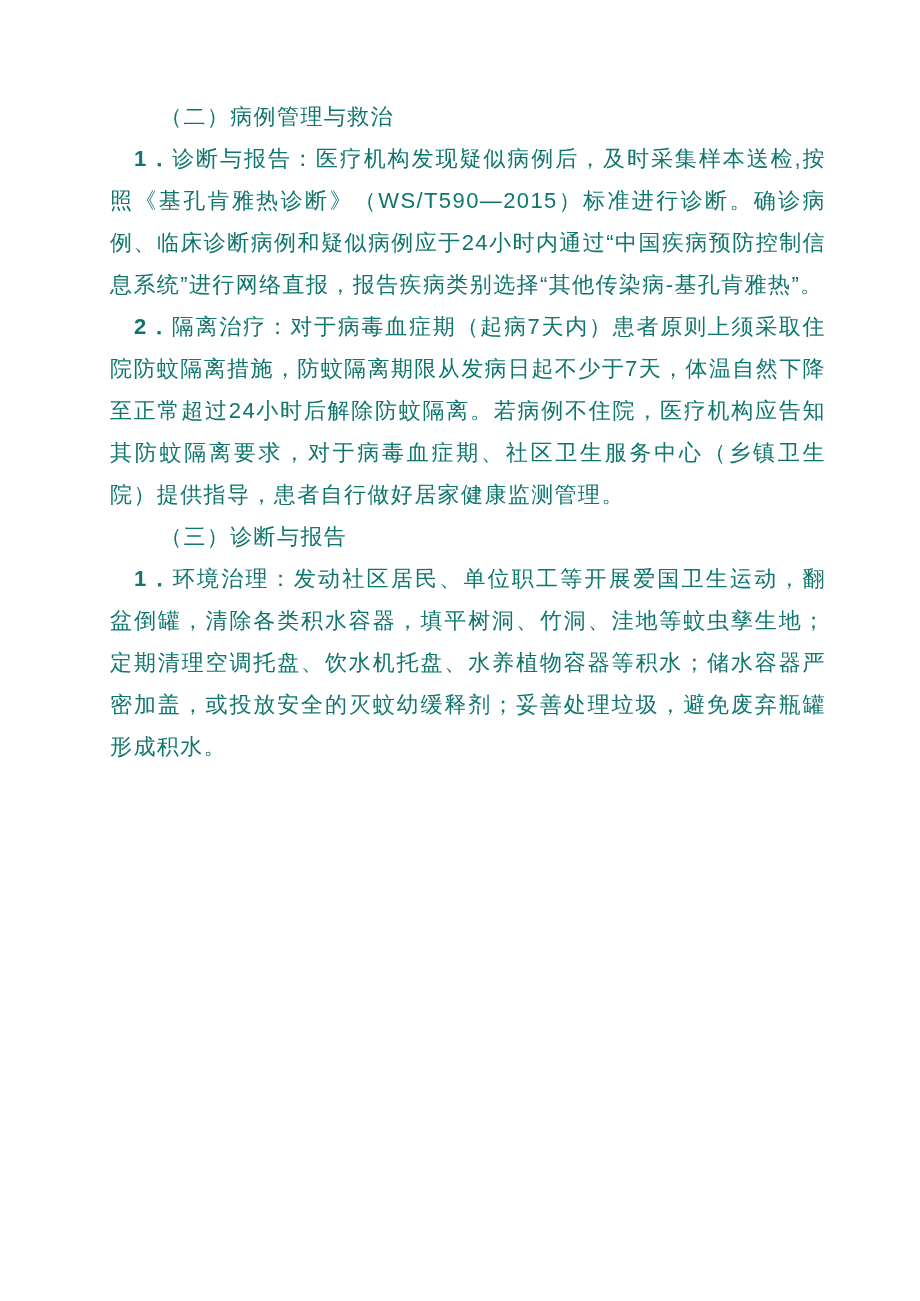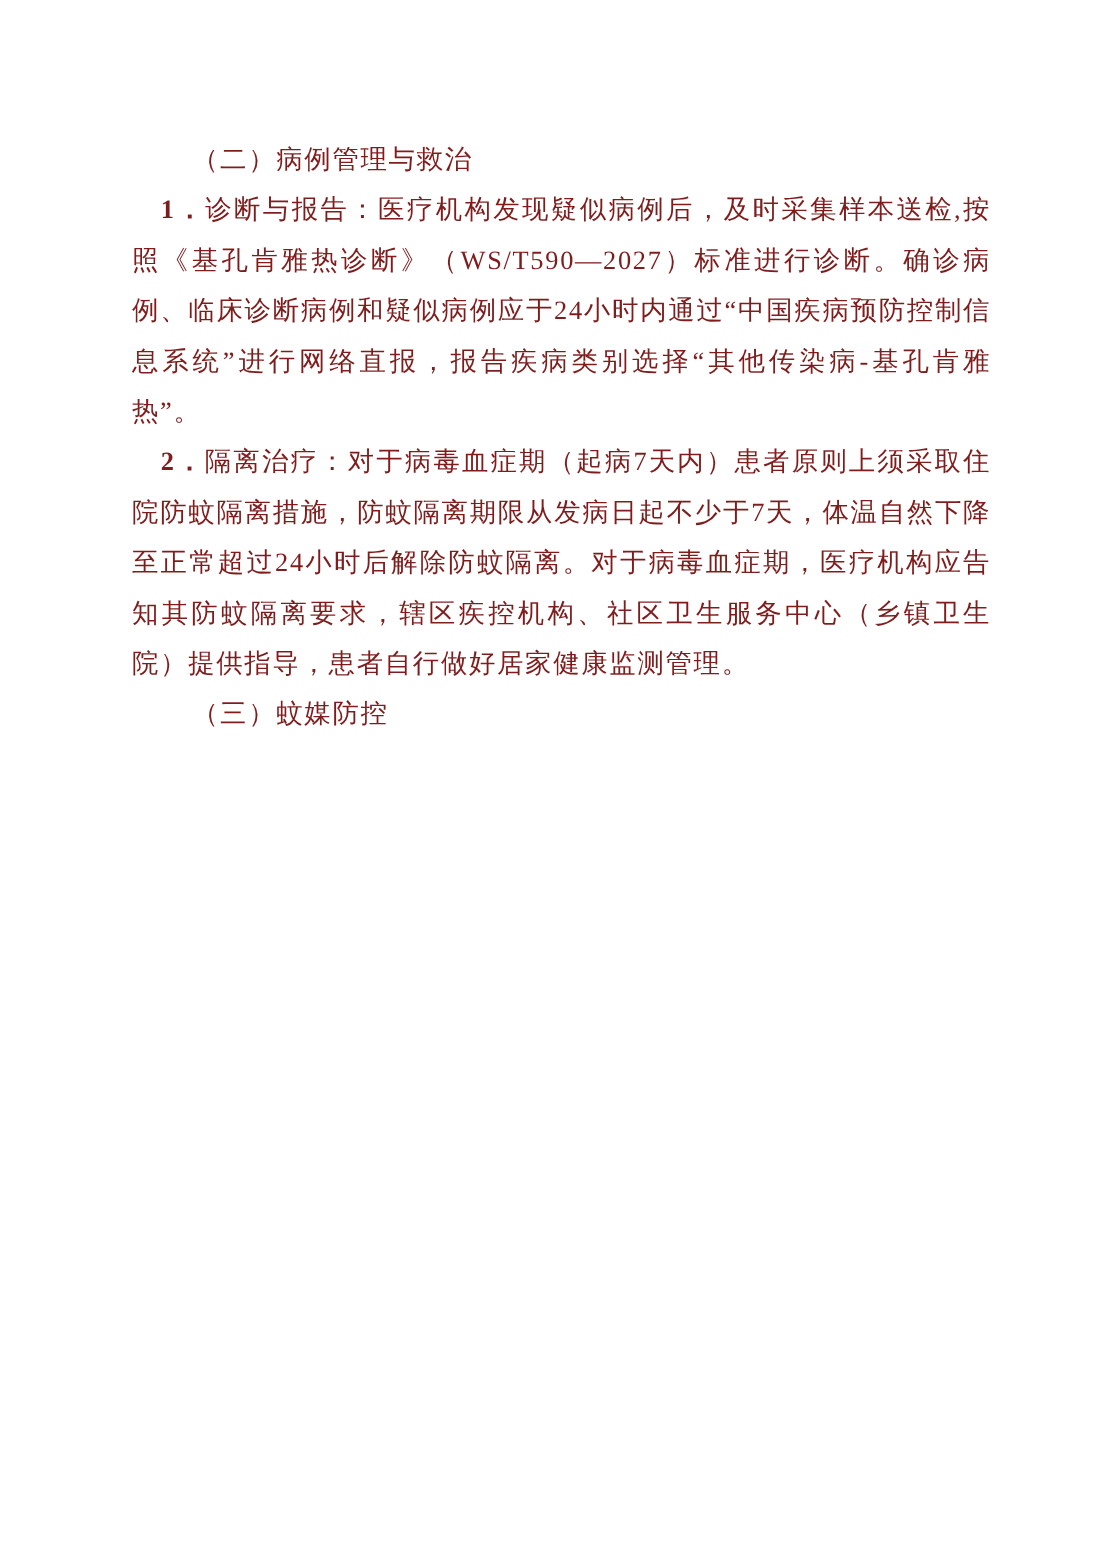--- a/index.html
+++ b/index.html
@@ -1,30 +1,31 @@
 <!DOCTYPE html>
 <html><head>
 <meta charset="utf-8">
 <style>
   html, body { margin: 0; padding: 0; background: #ffffff; }
   body { width: 920px; height: 1301px; position: relative; overflow: hidden; }
   .page {
-    position: absolute; left: 110px; top: 112px; width: 716px;
-    font-family: Liberation Serif, serif;
-    font-size: 22px; color: #7f1d1d;
+    position: absolute; left: 110px; top: 96px; width: 716px;
+    font-family: Liberation Sans, sans-serif;
+    font-size: 22px; color: #0f766e;
     line-height: 42px;
     letter-spacing: 1.4px;
     text-align: justify;
   }
   .section-heading { margin: 0; padding-left: 50px; }
   .para { margin: 0; text-indent: 24px; }
   .para .num { font-weight: bold; }
 </style>
 </head>
 <body>
 
 <div class="page">
   <p class="section-heading">（二）病例管理与救治</p>
-  <p class="para"><span class="num">1．</span><span>诊断与报告：医疗机构发现疑似病例后，及时采集样本送检,按照《基孔肯雅热诊断》（WS/T590—2027）标准进行诊断。确诊病例、临床诊断病例和疑似病例应于24小时内通过“中国疾病预防控制信息系统”进行网络直报，报告疾病类别选择“其他传染病-基孔肯雅热”。</span></p>
-  <p class="para"><span class="num">2．</span><span>隔离治疗：对于病毒血症期（起病7天内）患者原则上须采取住院防蚊隔离措施，防蚊隔离期限从发病日起不少于7天，体温自然下降至正常超过24小时后解除防蚊隔离。对于病毒血症期，医疗机构应告知其防蚊隔离要求，辖区疾控机构、社区卫生服务中心（乡镇卫生院）提供指导，患者自行做好居家健康监测管理。</span></p>
+  <p class="para"><span class="num">1．</span><span>诊断与报告：医疗机构发现疑似病例后，及时采集样本送检,按照《基孔肯雅热诊断》（WS/T590—2015）标准进行诊断。确诊病例、临床诊断病例和疑似病例应于24小时内通过“中国疾病预防控制信息系统”进行网络直报，报告疾病类别选择“其他传染病-基孔肯雅热”。</span></p>
+  <p class="para"><span class="num">2．</span><span>隔离治疗：对于病毒血症期（起病7天内）患者原则上须采取住院防蚊隔离措施，防蚊隔离期限从发病日起不少于7天，体温自然下降至正常超过24小时后解除防蚊隔离。若病例不住院，医疗机构应告知其防蚊隔离要求，对于病毒血症期、社区卫生服务中心（乡镇卫生院）提供指导，患者自行做好居家健康监测管理。</span></p>
 
-  <p class="section-heading">（三）蚊媒防控</p>
+  <p class="section-heading">（三）诊断与报告</p>
+  <p class="para"><span class="num">1．</span><span>环境治理：发动社区居民、单位职工等开展爱国卫生运动，翻盆倒罐，清除各类积水容器，填平树洞、竹洞、洼地等蚊虫孳生地；定期清理空调托盘、饮水机托盘、水养植物容器等积水；储水容器严密加盖，或投放安全的灭蚊幼缓释剂；妥善处理垃圾，避免废弃瓶罐形成积水。</span></p>
 </div>
 
 </body></html>

